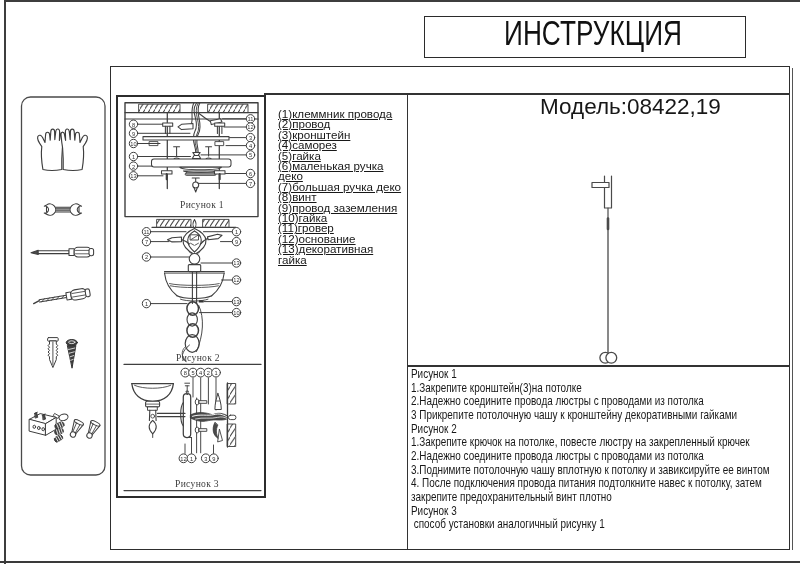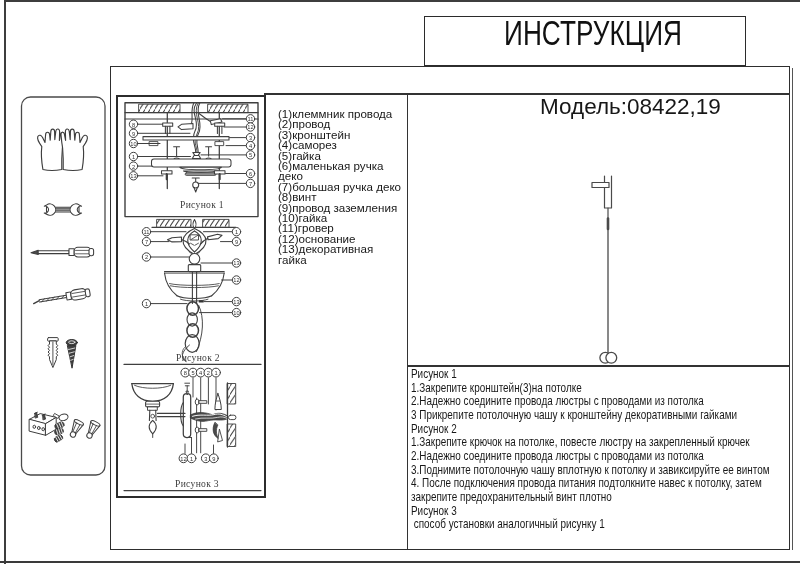--- a/index.html
+++ b/index.html
@@ -10,39 +10,39 @@
   svg text{font-family:"Liberation Sans",sans-serif;}
   .cap{font-family:"Liberation Serif",serif;}
 </style>
 </head>
 <body>
 
 <div class="abs" style="left:4px;top:0;width:796px;height:1.8px;background:#3d3d3d"></div>
 <div class="abs" style="left:4px;top:0;width:1.8px;height:564px;background:#3d3d3d"></div>
 <div class="abs" style="left:0;top:560.5px;width:800px;height:2.4px;background:#3a3a3a"></div>
 
-<div class="abs" style="left:424px;top:16px;width:322px;height:50px;border:1.5px solid #2b2b2b;box-sizing:border-box;text-align:center;">
+<div class="abs" style="left:424px;top:16px;width:322px;height:42px;border:1.5px solid #2b2b2b;box-sizing:border-box;text-align:center;">
   <span style="display:inline-block;font-size:34.5px;line-height:33px;letter-spacing:0px;color:#111;margin-left:17px;transform:scaleX(0.76);transform-origin:50% 50%;">ИНСТРУКЦИЯ</span>
 </div>
 
 <div class="abs" style="left:110px;top:66px;width:680px;height:484px;border:1.7px solid #2e2e2e;box-sizing:border-box;"></div>
 <div class="abs" style="left:792px;top:68px;width:1.2px;height:482px;background:#555"></div>
 
 <div class="abs" style="left:264px;top:93.4px;width:526px;height:1.4px;background:#333"></div>
 
 <div class="abs" style="left:406.5px;top:93.4px;width:1.5px;height:456px;background:#333"></div>
 
 <div class="abs" style="left:406.5px;top:365.3px;width:383px;height:1.4px;background:#333"></div>
 
 <div class="abs" style="left:116px;top:94.6px;width:150px;height:403px;border:2px solid #2c2c2c;box-sizing:border-box;background:#fff;"></div>
 
 <div class="abs" style="left:540px;top:94.5px;width:253px;font-size:22.5px;line-height:23px;color:#171717;"><span style="display:inline-block;transform:scaleX(1);transform-origin:100% 50%;">Модель:08422,19</span></div>
 
 <div class="abs" style="left:278px;top:109px;width:140px;font-size:11.6px;line-height:10.4px;color:#181818;">
-<span style="display:inline-block;transform:scaleX(1.0);transform-origin:0 0;white-space:nowrap;">(1)клеммник провода<br>(2)провод<br>(3)кронштейн<br>(4)саморез<br>(5)гайка<br>(6)маленькая ручка<br>деко<br>(7)большая ручка деко<br>(8)винт<br>(9)провод заземления<br>(10)гайка<br>(11)гровер<br>(12)основание<br>(13)декоративная<br>гайка</span>
+<span style="display:inline-block;transform:scaleX(1.0);transform-origin:0 0;white-space:nowrap;text-decoration:underline;">(1)клеммник провода<br>(2)провод<br>(3)кронштейн<br>(4)саморез<br>(5)гайка<br>(6)маленькая ручка<br>деко<br>(7)большая ручка деко<br>(8)винт<br>(9)провод заземления<br>(10)гайка<br>(11)гровер<br>(12)основание<br>(13)декоративная<br>гайка</span>
 </div>
 
 <div class="abs" style="left:411px;top:367px;width:380px;font-size:12.9px;line-height:13.65px;color:#181818;">
 <span style="display:inline-block;transform:scaleX(0.77);transform-origin:0 0;white-space:nowrap;">Рисунок 1<br>1.Закрепите кронштейн(3)на потолке<br>2.Надежно соедините провода люстры с проводами из потолка<br>3 Прикрепите потолочную чашу к кронштейну декоративными гайками<br>Рисунок 2<br>1.Закрепите крючок на потолке, повесте люстру на закрепленный крючек<br>2.Надежно соедините провода люстры с проводами из потолка<br>3.Поднимите потолочную чашу вплотную к потолку и завиксируйте ее винтом<br>4. После подключения провода питания подтолкните навес к потолку, затем<br>закрепите предохранительный винт плотно<br>Рисунок 3<br>&nbsp;способ установки аналогичный рисунку 1</span>
 </div>
 
 <svg width="800" height="565" viewBox="0 0 800 565" fill="none" stroke-linecap="round" stroke-linejoin="round">
 <defs>
 <pattern id="hz" patternUnits="userSpaceOnUse" width="5.0" height="8.4">
   <path d="M-1 9.4 L6 -1" stroke="#3f3f3f" stroke-width="1.05" fill="none"></path>

